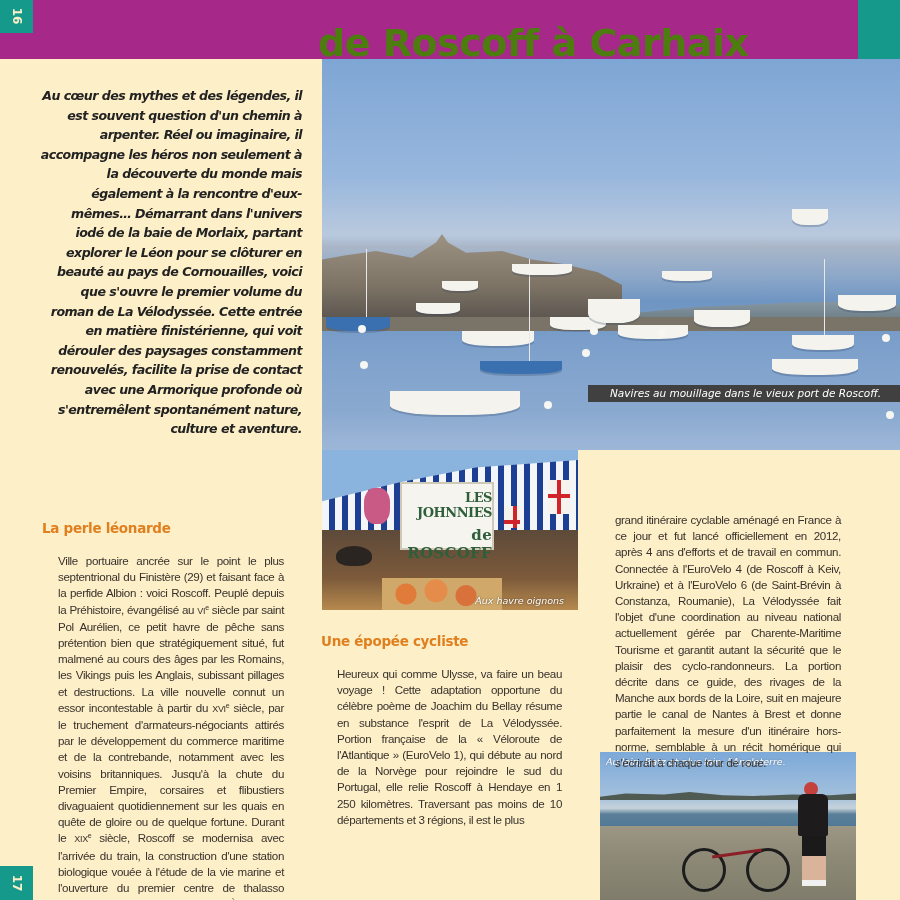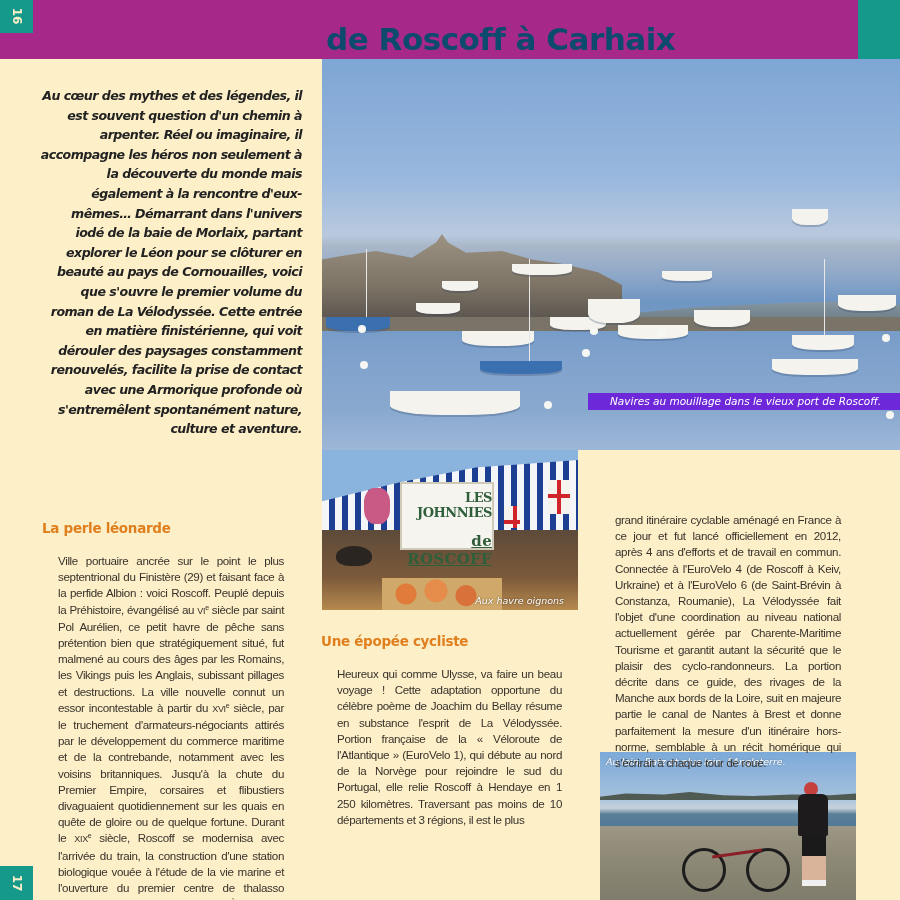--- a/index.html
+++ b/index.html
@@ -7,47 +7,47 @@
   body { position: relative; font-family: "DejaVu Sans", sans-serif; color: #2a2520; }
 
   .header-band { position: absolute; left: 0; top: 0; width: 858px; height: 59px; background: #a6298a; }
   .header-tab-right { position: absolute; left: 858px; top: 0; width: 42px; height: 59px; background: #15998b; }
   .page-tab-top { position: absolute; left: 0; top: 0; width: 33px; height: 33px; background: #15998b; }
   .page-tab-bottom { position: absolute; left: 0; top: 866px; width: 33px; height: 34px; background: #15998b; }
   .page-num { position: absolute; color: #fdefc8; font-family: "DejaVu Sans", sans-serif; font-weight: bold; font-size: 12px; transform: rotate(90deg); transform-origin: center; width: 33px; text-align: center; }
   .page-tab-top .page-num { top: 9px; left: 0; }
   .page-tab-bottom .page-num { top: 10px; left: 0; }
 
-  .title { position: absolute; left: 326px; top: 24px; font-family: "DejaVu Sans", sans-serif; font-weight: bold; font-size: 31px; color: #0c4a6e; letter-spacing: -0.5px; white-space: nowrap; z-index: 5; line-height: 1; }
+  .title { position: absolute; left: 318px; top: 24px; font-family: "DejaVu Sans", sans-serif; font-weight: bold; font-size: 38px; color: #4d7c0f; letter-spacing: -0.5px; white-space: nowrap; z-index: 5; line-height: 1; }
 
   
   .photo-main { position: absolute; left: 322px; top: 59px; width: 578px; height: 391px; overflow: hidden;
     background: linear-gradient(180deg, #7ea6d4 0%, #98b7dd 30%, #b9c9de 45%, #a9b6c8 48%, #8fa9c9 55%, #6f95c2 62%, #7ea1cc 75%, #8aa9cf 90%, #9db7d8 100%); }
   .photo-main .town { position: absolute; left: 0; top: 175px; width: 300px; height: 85px;
     background: linear-gradient(180deg, #9d9383 0%, #7e7466 60%, #5c5650 100%); clip-path: polygon(0 30%, 8% 25%, 18% 20%, 30% 28%, 38% 10%, 40% 0%, 42% 10%, 48% 22%, 60% 20%, 70% 30%, 80% 35%, 92% 45%, 100% 60%, 100% 100%, 0 100%); }
   .photo-main .far-shore { position: absolute; left: 290px; top: 240px; width: 288px; height: 20px; background: linear-gradient(180deg,#8a9aa5,#6f7f88); clip-path: polygon(0 80%, 30% 40%, 60% 20%, 85% 10%, 100% 30%, 100% 100%, 0 100%); }
   .photo-main .quay { position: absolute; left: 0; top: 258px; width: 578px; height: 14px; background: #7a7468; }
   .boat { position: absolute; background: #f4f3ee; border-radius: 0 0 40% 40%; box-shadow: 0 2px 0 rgba(40,60,90,0.25); }
   .boat.blue { background: #3a6fb0; }
   .mast { position: absolute; width: 1px; background: #e8e8e8; }
   .buoy { position: absolute; width: 8px; height: 8px; border-radius: 50%; background: #f6f6f2; }
-  .caption-main { position: absolute; left: 588px; top: 393px; width: 312px; height: 17px; background: #6d28d9; color: #fff; font-family: "DejaVu Sans", sans-serif; font-style: italic; font-size: 10.5px; line-height: 17px; padding-left: 22px; white-space: nowrap; z-index: 4; }
+  .caption-main { position: absolute; left: 588px; top: 385px; width: 312px; height: 17px; background: #404040; color: #fff; font-family: "DejaVu Sans", sans-serif; font-style: italic; font-size: 10.5px; line-height: 17px; padding-left: 22px; white-space: nowrap; z-index: 4; }
 
   
   .intro { position: absolute; left: 40px; top: 86px; width: 262px; font-family: "DejaVu Sans", sans-serif; font-style: italic; font-weight: bold; font-size: 12.6px; line-height: 19.6px; text-align: right; color: #222; letter-spacing: -0.55px; }
 
   
   .photo-market { position: absolute; left: 322px; top: 450px; width: 256px; height: 160px; overflow: hidden; background: #8ab3de; }
   .awning { position: absolute; left: 0; top: 10px; width: 256px; height: 75px;
     background: repeating-linear-gradient(90deg, #f4f5f8 0 7px, #1c3f93 7px 13px);
     clip-path: polygon(0 55%, 30% 30%, 60% 10%, 100% 0, 100% 100%, 0 100%); }
   .market-shade { position: absolute; left: 0; top: 80px; width: 256px; height: 80px; background: linear-gradient(180deg,#5d4a3a,#7c5a3a 60%,#b6894e); }
   .sign { position: absolute; left: 78px; top: 32px; width: 94px; height: 68px; background: #f5f4ee; border: 2px solid #cfcab8; font-family: "DejaVu Serif", serif; font-weight: bold; color: #2f5e3b; text-align: right; }
   .sign .l1 { font-size: 13px; margin-top: 6px; letter-spacing: -0.5px; }
-  .sign .l2 { font-size: 15px; margin-top: 12px; letter-spacing: 0.3px; text-decoration: underline; }
+  .sign .l2 { font-size: 15px; margin-top: 6px; letter-spacing: 0.3px; }
   .flag { position: absolute; width: 22px; height: 34px; background: #f6f3ef; }
   .flag::before { content: ""; position: absolute; left: 9px; top: 0; width: 4px; height: 100%; background: #d1232a; }
   .flag::after { content: ""; position: absolute; left: 0; top: 14px; width: 100%; height: 4px; background: #d1232a; }
   .onions { position: absolute; left: 60px; top: 128px; width: 120px; height: 32px; background: radial-gradient(circle at 20% 50%, #e07b3a 0 10px, transparent 11px), radial-gradient(circle at 45% 40%, #e58c4a 0 11px, transparent 12px), radial-gradient(circle at 70% 55%, #d9713a 0 10px, transparent 11px), #cfa86a; }
   .flowers { position: absolute; left: 42px; top: 38px; width: 26px; height: 36px; border-radius: 40%; background: #c95a86; }
   .beret { position: absolute; left: 14px; top: 96px; width: 36px; height: 20px; border-radius: 50% 50% 40% 40%; background: #2b2522; }
   .caption-market { position: absolute; right: 14px; bottom: 4px; font-family: "DejaVu Sans", sans-serif; font-style: italic; font-size: 9.5px; color: #fff; text-shadow: 0 0 2px rgba(0,0,0,0.6); }
 
   
   .photo-cycle { position: absolute; left: 600px; top: 752px; width: 256px; height: 148px; overflow: hidden;

